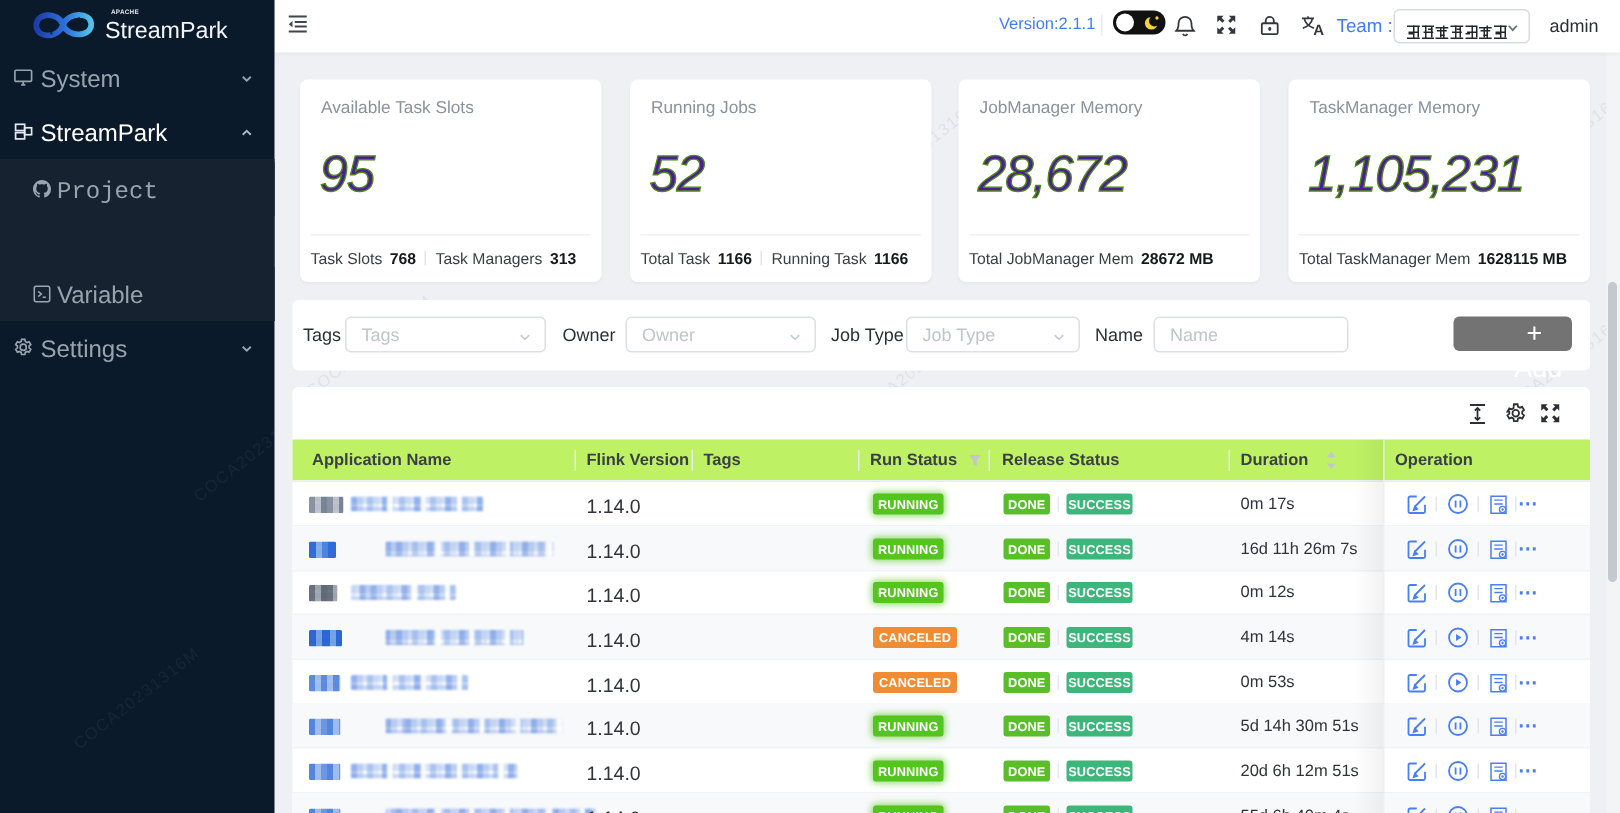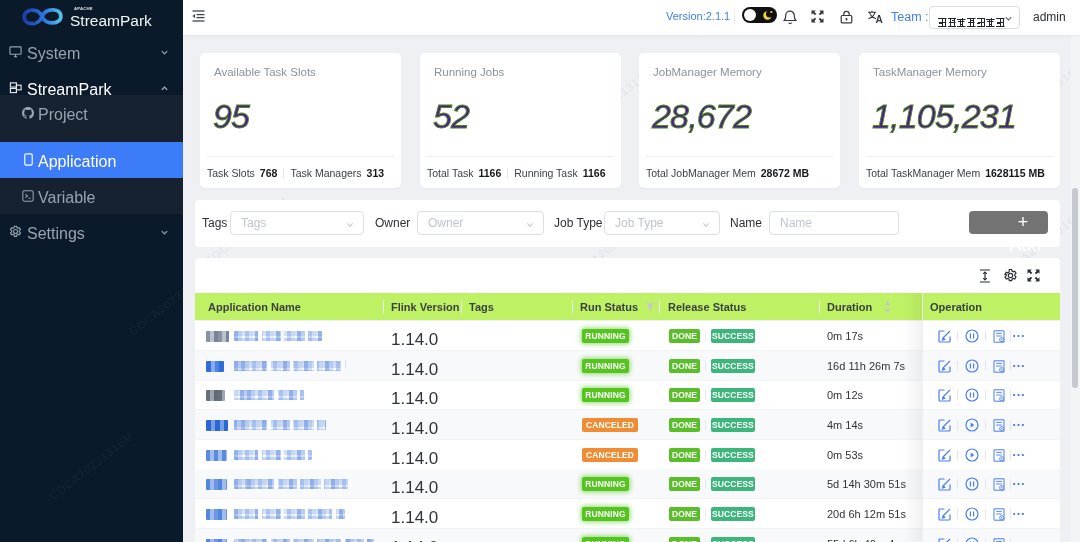--- a/index.html
+++ b/index.html
@@ -71,23 +71,23 @@
 .row:nth-child(2) .appic { background-image:repeating-linear-gradient(90deg, rgba(38,102,216,0.95) 0 5px, rgba(108,155,232,0.8) 5px 9px, rgba(58,118,222,0.9) 9px 13px), repeating-linear-gradient(0deg, rgba(255,255,255,0.2) 0 2px, rgba(0,0,0,0.05) 2px 6px); width:18px; }
 .row:nth-child(3) .appic { background-image:repeating-linear-gradient(90deg, rgba(88,98,112,0.9) 0 4px, rgba(130,140,155,0.75) 4px 8px, rgba(70,82,100,0.85) 8px 12px), repeating-linear-gradient(0deg, rgba(255,255,255,0.22) 0 2px, rgba(0,0,0,0.08) 2px 6px); width:19px; }
 .row:nth-child(4) .appic { background-image:repeating-linear-gradient(90deg, rgba(34,95,210,0.95) 0 5px, rgba(96,146,228,0.85) 5px 9px), repeating-linear-gradient(0deg, rgba(255,255,255,0.2) 0 2px, rgba(0,0,0,0.05) 2px 6px); width:22px; }
 .row:nth-child(5) .appic { background-image:repeating-linear-gradient(90deg, rgba(74,126,219,0.9) 0 4px, rgba(137,176,236,0.8) 4px 8px), repeating-linear-gradient(0deg, rgba(255,255,255,0.22) 0 2px, rgba(0,0,0,0.05) 2px 6px); width:21px; }
 .appnm { position:absolute; left:39px; top:10px; height:10px; color:transparent; font-size:9px; overflow:hidden; border-radius:1px; filter:blur(0.7px);
   background-image:
     repeating-linear-gradient(90deg, rgba(255,255,255,0) 0 24px, rgba(255,255,255,0.92) 24px 28px, rgba(255,255,255,0) 28px 47px, rgba(255,255,255,0.88) 47px 50px, rgba(255,255,255,0) 50px 71px, rgba(255,255,255,0.9) 71px 74px),
     repeating-linear-gradient(90deg, rgba(78,127,221,0.48) 0 4px, rgba(148,180,235,0.40) 4px 8px, rgba(255,255,255,0.06) 8px 11px, rgba(120,160,230,0.45) 11px 15px, rgba(182,205,241,0.36) 15px 19px, rgba(255,255,255,0.06) 19px 21px),
     repeating-linear-gradient(0deg, rgba(103,146,227,0.38) 0 3px, rgba(255,255,255,0.18) 3px 5px, rgba(103,146,227,0.30) 5px 10px);
 }
-.row:nth-child(2n) .appnm { background-position: 9px 0, 7px 0, 0 2px; }
+.row:nth-child(2n) .appnm { background-position: 9px 0, 7px 0, 0 2px; margin-left: 23px; }
 .row:nth-child(3n) .appnm { background-position: 16px 0, 13px 0, 0 1px; }
-.fv { position:absolute; left:196px; top:9px; font-size:17px; color:#303338; }
+.fv { position:absolute; left:196px; top:9px; font-size:13px; color:#303338; }
 .badge { position:absolute; top:8px; height:14px; border-radius:2px; color:#fff; font-size:8.5px; font-weight:700; text-align:center; line-height:14.5px; letter-spacing:0.1px; }
 .b-run { left:387px; width:47px; background:#54c41f; box-shadow:0 0 5px 1px rgba(84,196,31,0.65); }
 .b-can { left:387px; width:56px; background:#f08c33; }
 .b-done { left:474px; width:31px; background:#5abe2a; }
 .b-suc { left:516px; width:44px; background:#3db67c; }
 .rsep { position:absolute; left:510px; top:10px; width:1px; height:10px; background:#e7e9ec; }
 .dur { position:absolute; left:632px; top:9px; font-size:11px; color:#303338; }
 .ops { position:absolute; left:731px; top:0; width:134px; height:30px; }
 .ops .osep { position:absolute; top:10px; width:1px; height:10px; background:#e2e5e9; }
 .dots { position:absolute; left:86px; top:7px; color:#4a7ef5; font-size:13px; font-weight:700; letter-spacing:0.5px; }
@@ -151,33 +151,27 @@
       <rect x="8" y="4.5" width="5" height="5"></rect>
     </svg>
     <span class="txt" style="left:27px;">StreamPark</span>
     <svg class="chev" width="9" height="9" viewBox="0 0 10 10" fill="none" stroke="#aeb6bf" stroke-width="1.4">
         <path d="M2 6.5 L5 3.5 L8 6.5"></path>
       </svg>
   </div>
 
   <div class="sub abs" style="left:0; top:106px; width:183px; height:108px;"></div>
 
-  <div class="mi sub" style="top:95px;">
+  <div class="mi sub" style="top:108px;font-family:Liberation Mono, monospace;">
     <svg width="12" height="12" style="left:22px; top:12px;" viewBox="0 0 16 16" fill="#9aa5b0">
       <path d="M8 0C3.58 0 0 3.58 0 8c0 3.54 2.29 6.53 5.47 7.59.4.07.55-.17.55-.38 0-.19-.01-.82-.01-1.49-2.01.37-2.53-.49-2.69-.94-.09-.23-.48-.94-.82-1.13-.28-.15-.68-.52-.01-.53.63-.01 1.08.58 1.23.82.72 1.21 1.87.87 2.33.66.07-.52.28-.87.51-1.07-1.78-.2-3.64-.89-3.64-3.95 0-.87.31-1.59.82-2.15-.08-.2-.36-1.02.08-2.12 0 0 .67-.21 2.2.82.64-.18 1.32-.27 2-.27s1.36.09 2 .27c1.53-1.04 2.2-.82 2.2-.82.44 1.1.16 1.92.08 2.12.51.56.82 1.27.82 2.15 0 3.07-1.87 3.75-3.65 3.95.29.25.54.73.54 1.48 0 1.07-.01 1.93-.01 2.2 0 .21.15.46.55.38A8.01 8.01 0 0016 8c0-4.42-3.58-8-8-8z"></path>
     </svg>
     <span class="txt" style="left:38px;">Project</span>
   </div>
 
-  <div class="mi sel" style="top:142px;">
-    <svg width="11" height="13" style="left:23px; top:11px;" viewBox="0 0 11 14" fill="none" stroke="#fff" stroke-width="1.2">
-      <rect x="1.5" y="1" width="8" height="12" rx="1.4"></rect>
-    </svg>
-    <span class="txt" style="left:38px;">Application</span>
-  </div>
 
   <div class="mi" style="top:214px;">
     <svg width="13" height="13" style="left:9px; top:11px;" viewBox="0 0 14 14" fill="none" stroke="#98a3ae" stroke-width="1.2">
       <circle cx="7" cy="7" r="2.2"></circle>
       <path d="M7 1.2 L8 2.8 L10 2.2 L10.8 4 L12.8 4.5 L12.2 6.5 L13.5 8 L12.2 9.5 L12.8 11.5 L10.8 12 L10 13.8 L8 13.2 L7 14.8" transform="scale(0.93) translate(0,-0.5)" visibility="hidden"></path>
       <path d="M12.5 8.5 v-3 l-1.6-.4a4.2 4.2 0 00-.5-1.2l.9-1.4-2.1-2.1-1.4.9a4.2 4.2 0 00-1.2-.5L6.2 -1 Z" visibility="hidden"></path>
       <path d="M5.8 1.4 h2.4 l.3 1.5 1.2.7 1.5-.6 1.2 2.1-1.2 1 0 1.4 1.2 1-1.2 2.1-1.5-.6-1.2.7-.3 1.5 h-2.4 l-.3-1.5-1.2-.7-1.5.6-1.2-2.1 1.2-1 0-1.4-1.2-1 1.2-2.1 1.5.6 1.2-.7z"></path>
     </svg>
     <span class="txt" style="left:27px;">Settings</span>
     <svg class="chev" width="9" height="9" viewBox="0 0 10 10" fill="none" stroke="#98a3ae" stroke-width="1.4">

